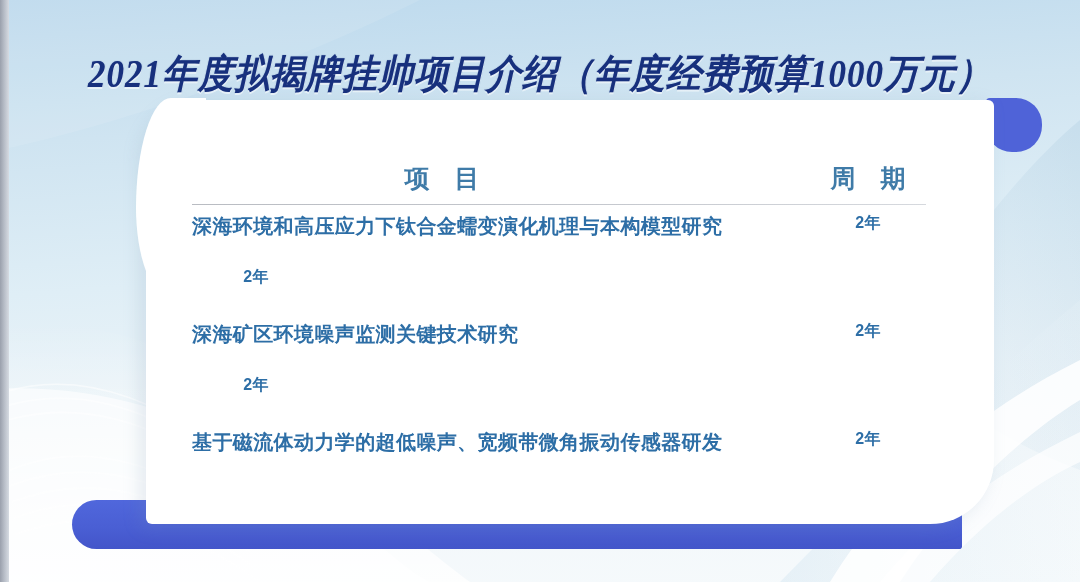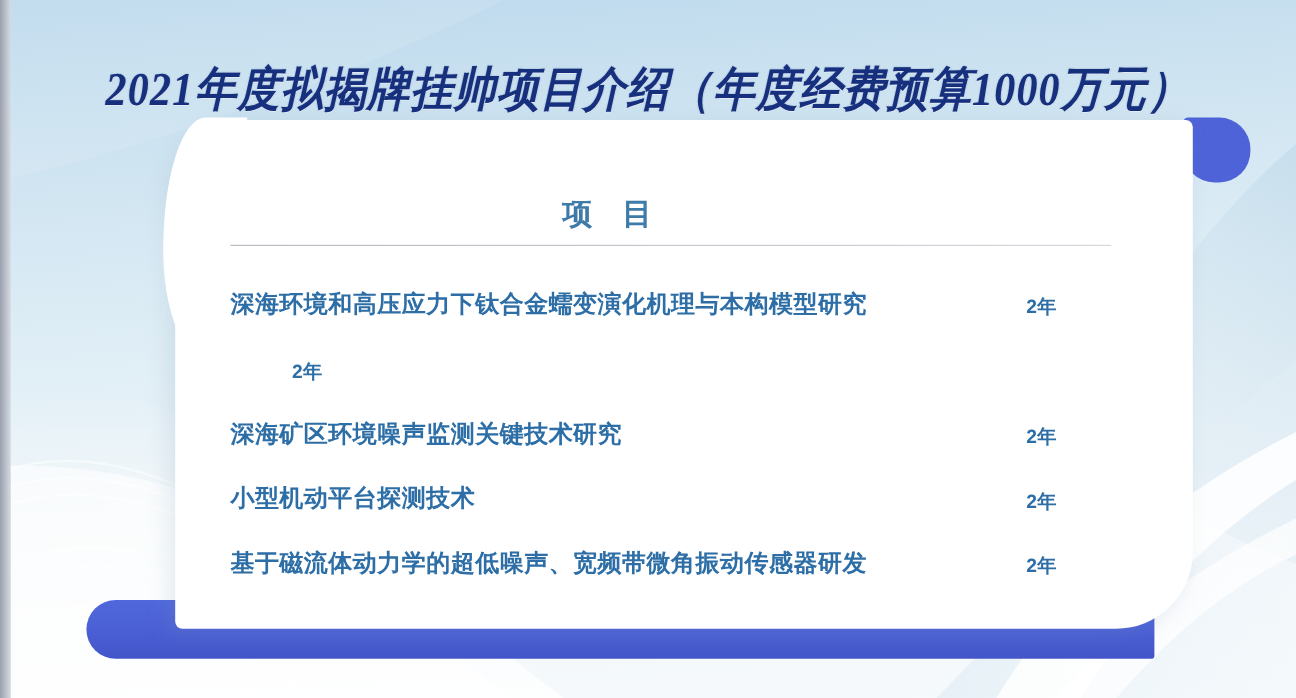--- a/index.html
+++ b/index.html
@@ -119,21 +119,21 @@
   }
   .rule{
     height:1px;
     width:734px;
     background:linear-gradient(90deg,#b9bcc2 0%,#c6c9cf 60%,#d6d9de 100%);
   }
 
   .rows{ padding-top:8px; }
   .row{
     display:flex;
-    align-items:flex-end;
+    align-items:flex-start;
     height:54px;
   }
   .cell-item{
     flex:1 1 auto;
     font-size:20px;
     font-weight:bold;
     color:#2d6ea6;
     letter-spacing:.4px;
     white-space:nowrap;
     padding-left:0px;
@@ -204,20 +204,21 @@
   <div class="blue-bar"></div>
 
   <div class="teardrop"></div>
 
   <div class="card"></div>
 
   <div class="table">
 
     <div class="thead">
       <div class="th-item">项  目</div>
+      <div class="th-period">周  期</div>
     </div>
 
     <div class="rule"></div>
 
     <div class="rows">
 
       <div class="row">
         <div class="cell-item">深海环境和高压应力下钛合金蠕变演化机理与本构模型研究</div>
         <div class="cell-period">2年</div>
       </div>
@@ -225,21 +226,20 @@
       <div class="row">
         <div class="cell-period">2年</div>
       </div>
 
       <div class="row">
         <div class="cell-item">深海矿区环境噪声监测关键技术研究</div>
         <div class="cell-period">2年</div>
       </div>
 
       <div class="row">
-        <div class="cell-item">小型机动平台探测技术</div>
         <div class="cell-period">2年</div>
       </div>
 
       <div class="row">
         <div class="cell-item">基于磁流体动力学的超低噪声、宽频带微角振动传感器研发</div>
         <div class="cell-period">2年</div>
       </div>
 
     </div>
   </div>

